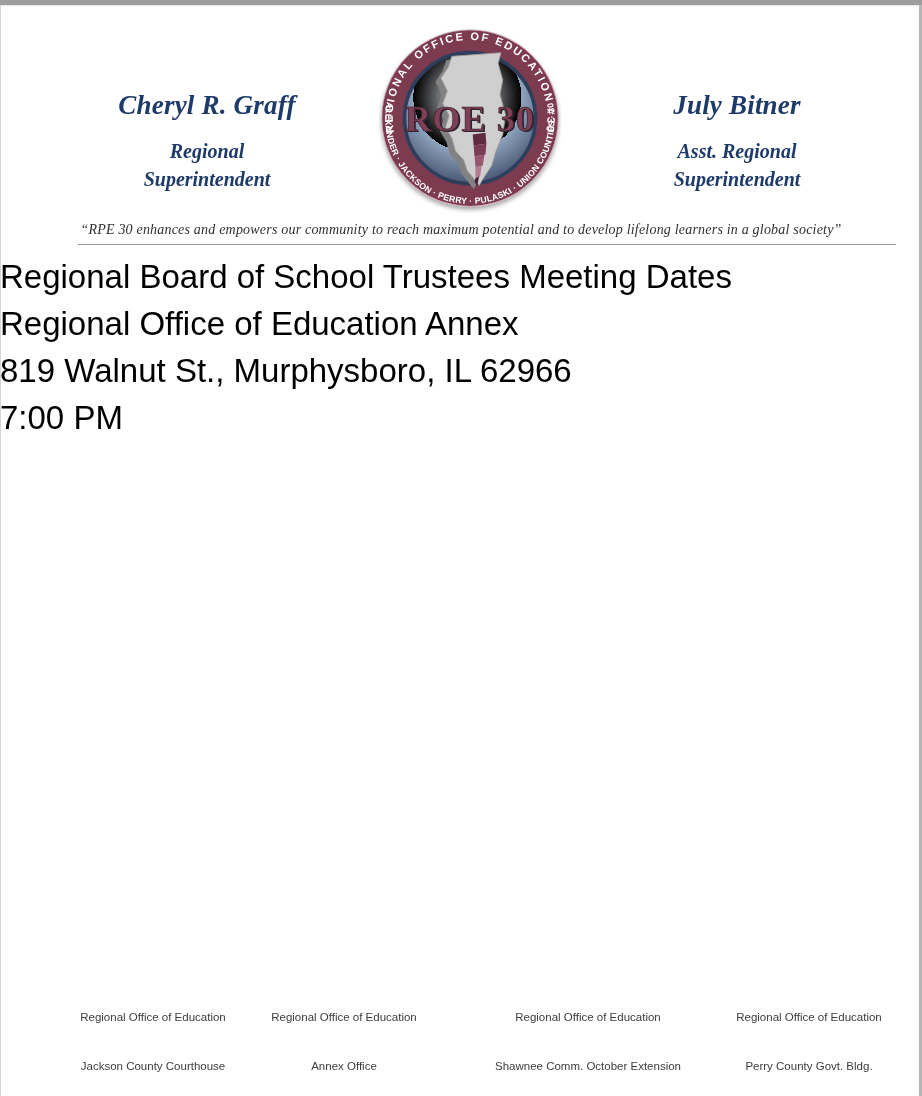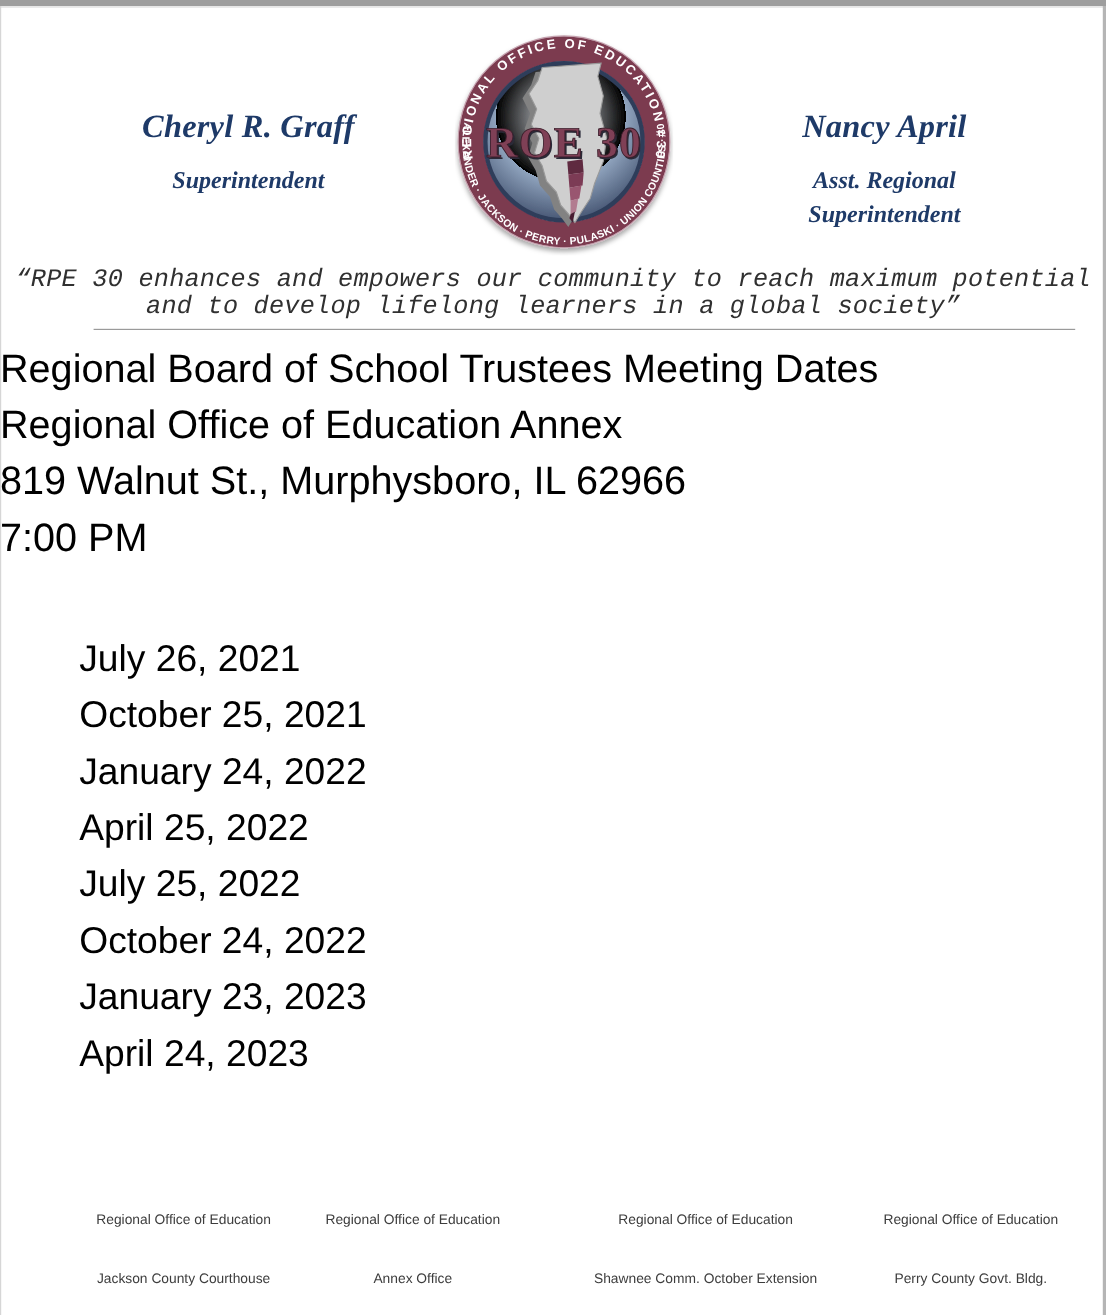--- a/index.html
+++ b/index.html
@@ -15,22 +15,22 @@
   .official{position:absolute;width:290px;text-align:center;font-family:"Liberation Serif",serif;font-style:italic;font-weight:bold;color:#1e3a68;}
   .official.left{left:62px;top:85px;}
   .official.right{left:592px;top:85px;}
   .official-name{font-size:27px;letter-spacing:0.2px;}
   .official-titles{margin-top:16px;font-size:20px;line-height:28px;}
 
   .logo-wrap{position:absolute;left:379px;top:22px;width:182px;height:186px;}
   .logo-wrap svg{display:block;}
 
   .tagline{
-    text-align:center;font-family:Liberation Mono, monospace;font-style:italic;
-    font-size:21px;color:#303030;letter-spacing:0.2px;
+    text-align:center;font-family:Liberation Serif, serif;font-style:italic;
+    font-size:14px;color:#303030;letter-spacing:0.2px;
   }
   .rule{margin:6px 26px 0 78px;border:0;border-top:1px solid #9a9a9a;height:0;}
 
   .title-block{margin-top:8px;text-align:left;font-size:33px;line-height:47px;color:#000;}
   .dates{margin:54px 0 0 66px;font-size:31px;line-height:47px;color:#000;}
 
   .footer{position:absolute;top:976px;left:0;width:754px;height:90px;
     font-size:11.5px;line-height:16.4px;color:#3d3d3d;}
   .footer .col{position:absolute;text-align:center;white-space:pre-wrap;}
   .footer .col-1{left:38px;width:230px;}
@@ -41,20 +41,21 @@
 </head>
 <body>
 
 <div class="page">
   <div class="topbar"></div>
 
   <div class="letterhead">
     <div class="official left">
       <div class="official-name">Cheryl R. Graff</div>
       <div class="official-titles">
+        <div>Regional</div>
         <div>Superintendent</div>
       </div>
     </div>
 
     <div class="logo-wrap">
       <svg width="182" height="186" viewBox="0 0 200 204">
         <defs>
           <radialGradient id="innerGrad" cx="48%" cy="34%" r="75%">
             <stop offset="0%" stop-color="#e8edf4"></stop>
             <stop offset="55%" stop-color="#8headb" stop-opacity="1"></stop>
@@ -92,48 +93,38 @@
             <textPath href="#arcBot" startOffset="50%" text-anchor="middle" textLength="330">ALEXANDER · JACKSON · PERRY · PULASKI · UNION COUNTIES · 30</textPath>
           </text>
 
           <text x="101.5" y="115.5" text-anchor="middle" font-family="Liberation Serif, serif" font-weight="bold" font-size="40" letter-spacing="1" fill="#2b2b38">ROE 30</text>
           <text x="100" y="114" text-anchor="middle" font-family="Liberation Serif, serif" font-weight="bold" font-size="40" letter-spacing="1" fill="#7f4156" stroke="#3a1d2a" stroke-width="0.8">ROE 30</text>
         </g>
       </svg>
     </div>
 
     <div class="official right">
-      <div class="official-name">Nancy April</div>
+      <div class="official-name">July Bitner</div>
       <div class="official-titles">
         <div>Asst. Regional</div>
         <div>Superintendent</div>
       </div>
     </div>
   </div>
 
   <div class="tagline">“RPE 30 enhances and empowers our community to reach maximum potential and to develop lifelong learners in a global society”</div>
   <div class="rule"></div>
 
   <div class="title-block">
     <div>Regional Board of School Trustees Meeting Dates</div>
     <div>Regional Office of Education Annex</div>
     <div>819 Walnut St., Murphysboro, IL 62966</div>
     <div>7:00 PM</div>
   </div>
 
-  <div class="dates">
-    <div>July 26, 2021</div>
-    <div>October 25, 2021</div>
-    <div>January 24, 2022</div>
-    <div>April 25, 2022</div>
-    <div>July 25, 2022</div>
-    <div>October 24, 2022</div>
-    <div>January 23, 2023</div>
-    <div>April 24, 2023</div>
-  </div>
 
   <div class="footer">
     <div class="col col-1">
       <div>Regional Office of Education</div>
       <div>Jackson County Courthouse</div>
       
       
       
     </div>
     <div class="col col-2">

